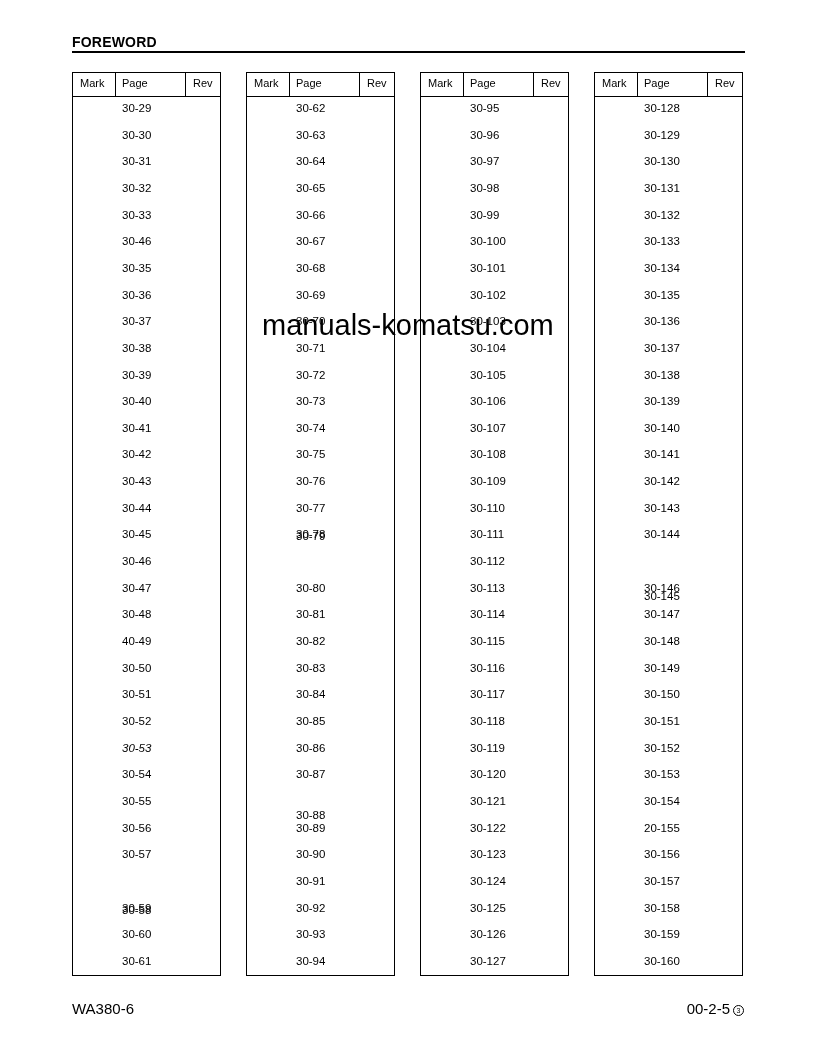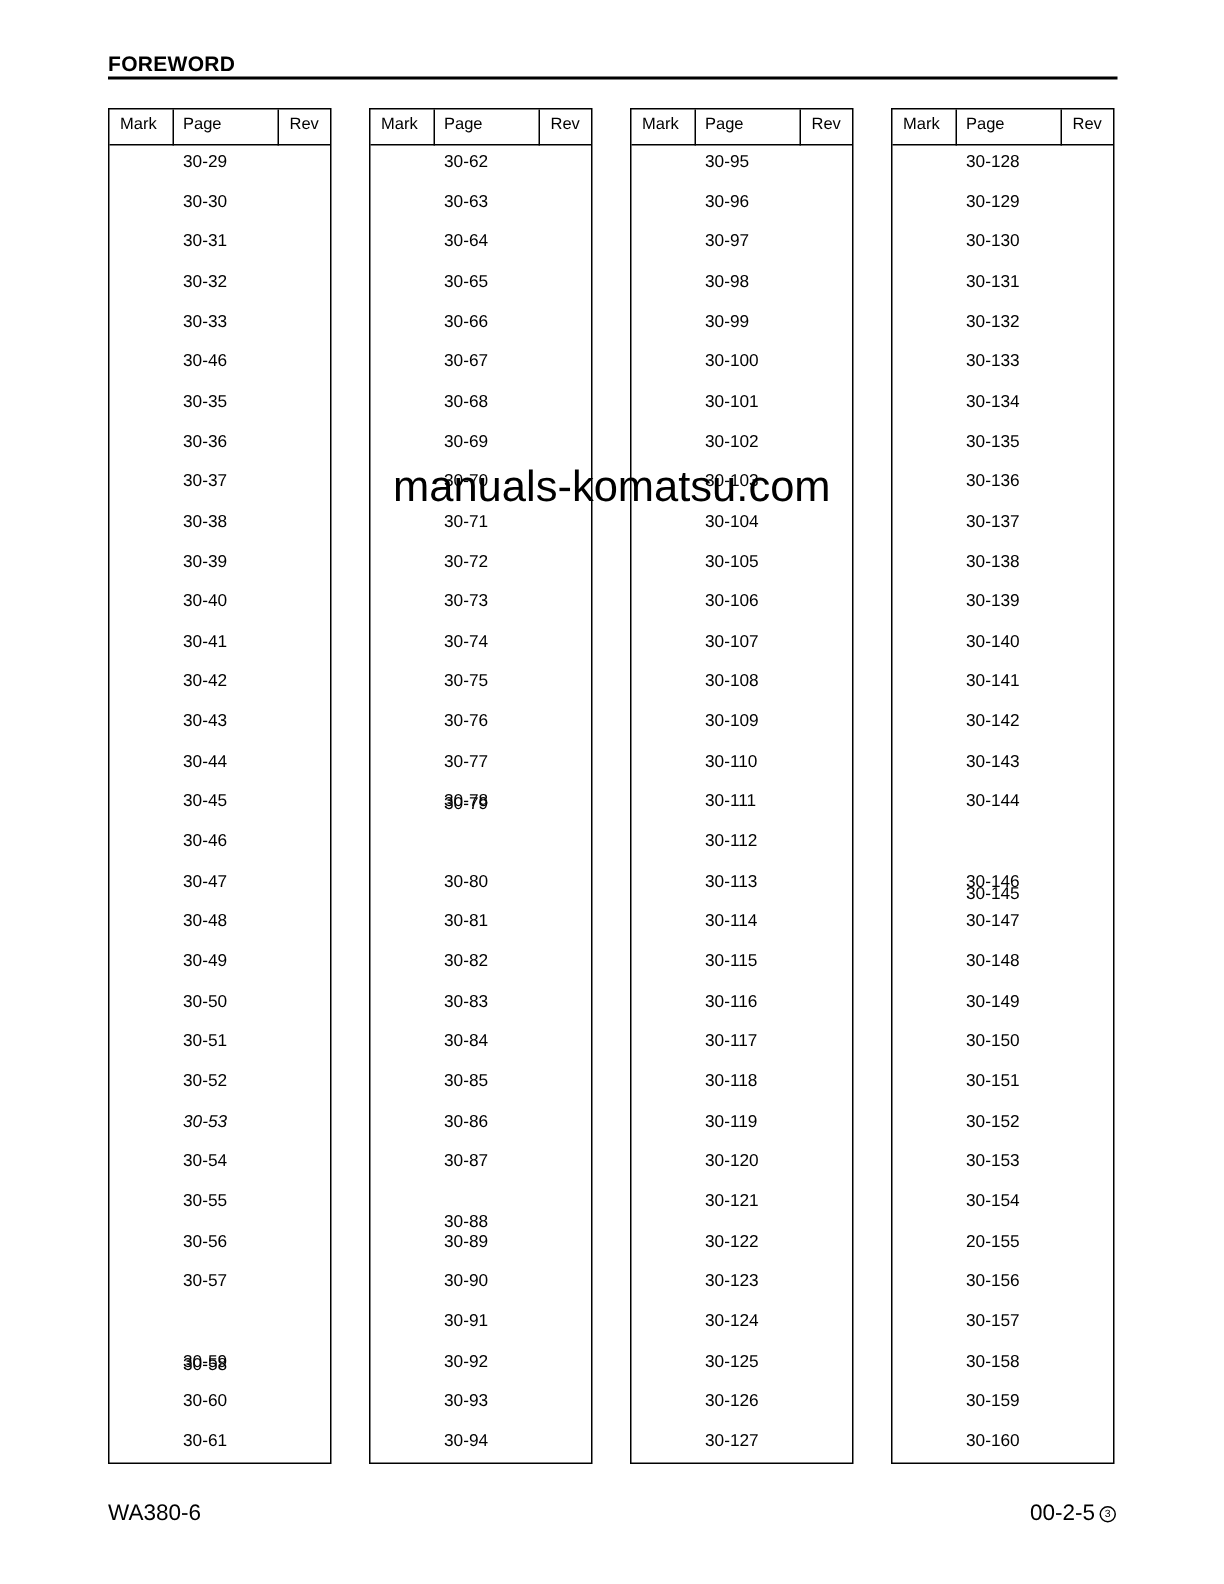--- a/index.html
+++ b/index.html
@@ -95,21 +95,21 @@
         <div class="row" style="top: 453.05px;">
           <span class="page">30-46</span>
         </div>
         <div class="row" style="top: 479.7px;">
           <span class="page">30-47</span>
         </div>
         <div class="row" style="top: 506.35px;">
           <span class="page">30-48</span>
         </div>
         <div class="row" style="top: 533px;">
-          <span class="page">30-49</span>
+          <span class="page">40-49</span>
         </div>
         <div class="row" style="top: 559.65px;">
           <span class="page">30-50</span>
         </div>
         <div class="row" style="top: 586.3px;">
           <span class="page">30-51</span>
         </div>
         <div class="row" style="top: 612.95px;">
           <span class="page">30-52</span>
         </div>

